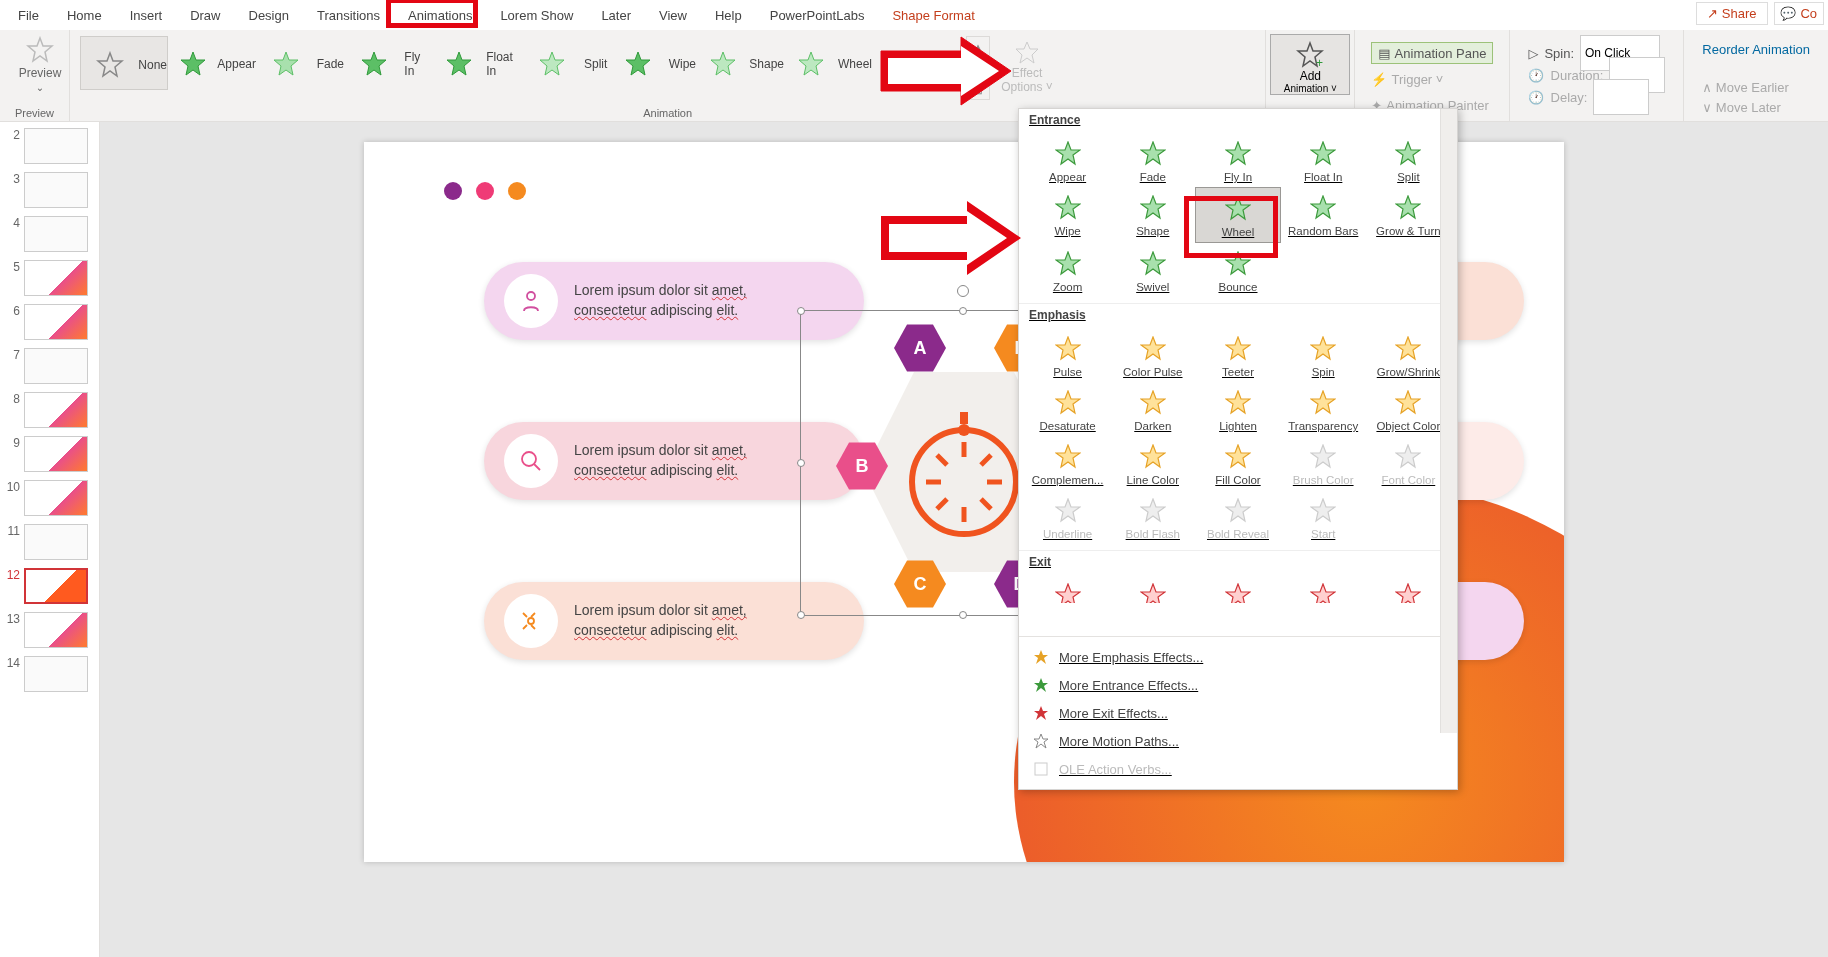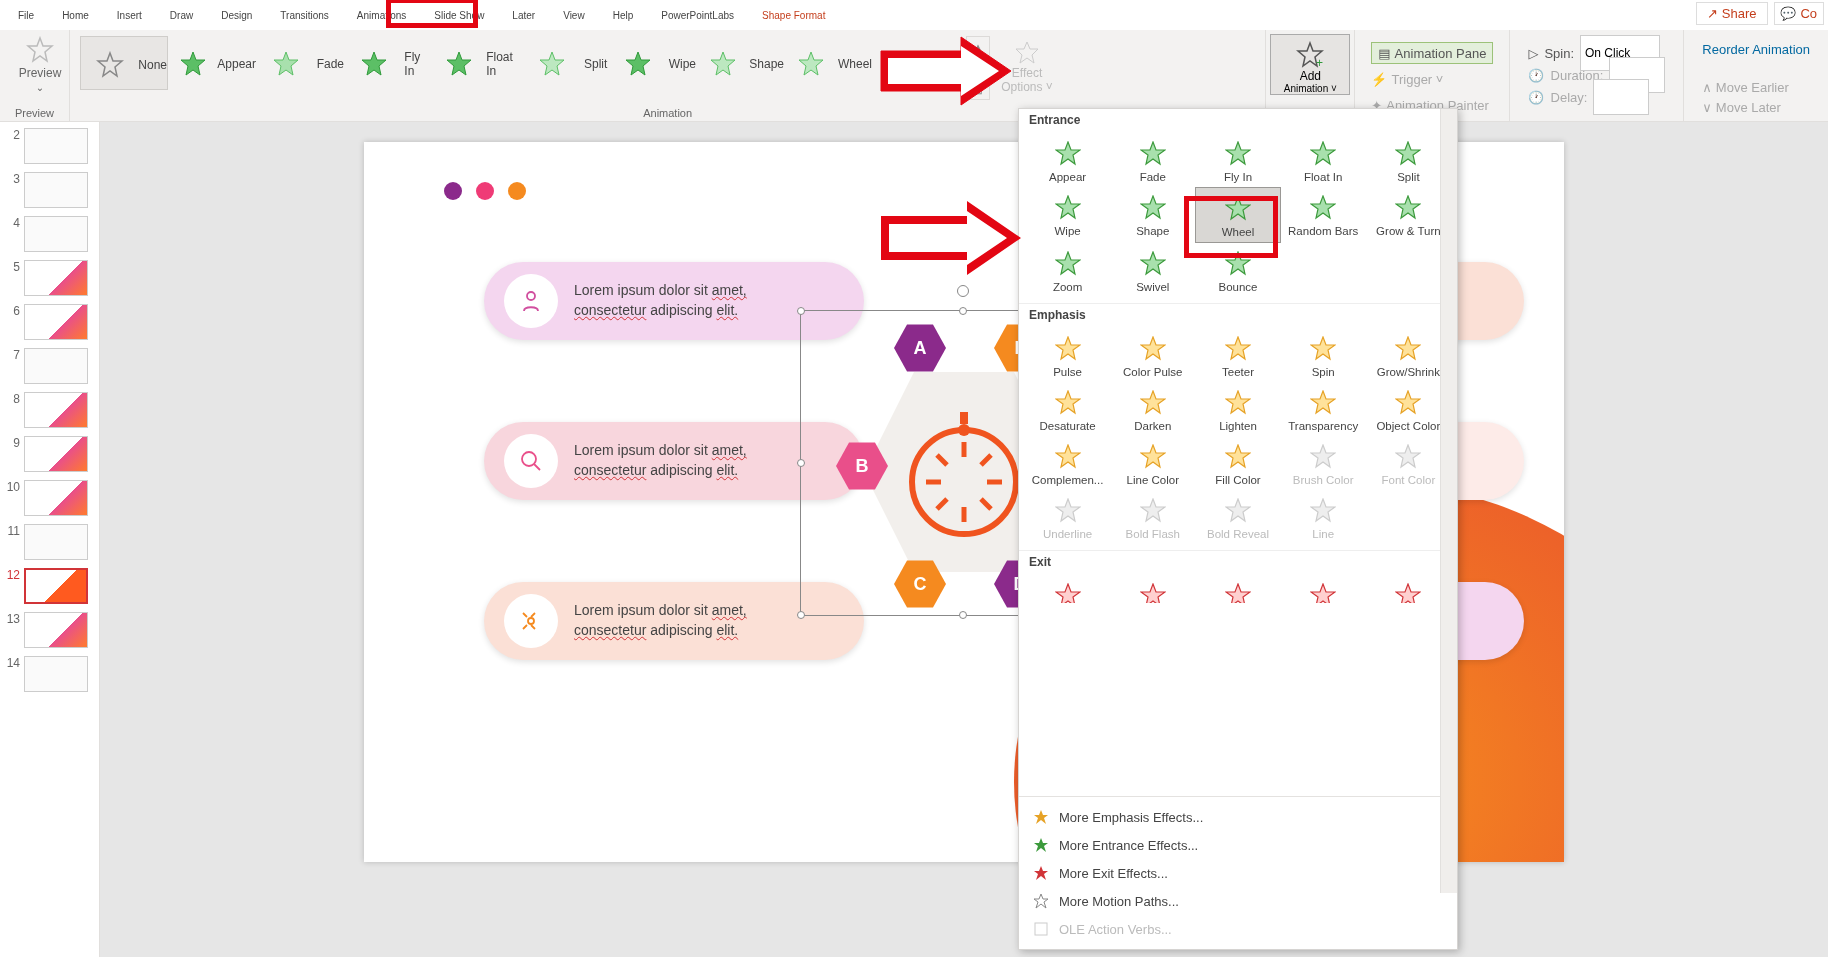--- a/index.html
+++ b/index.html
@@ -1,20 +1,20 @@
 <!DOCTYPE html>
 <html><head>
 <meta charset="utf-8">
 <style>
   * { margin:0; padding:0; box-sizing:border-box; font-family:"Segoe UI",Arial,sans-serif; }
   body { background:#f3f2f1; width:1828px; height:957px; overflow:hidden; position:relative; }
 
   
   .menubar { height:30px; display:flex; align-items:center; background:#fff; padding:0 4px; position:relative; }
-  .menubar .tab { padding:4px 14px; font-size:10px; color:#444; cursor:pointer; }
+  .menubar .tab { padding:4px 14px; font-size:13px; color:#444; cursor:pointer; }
   .menubar .tab.context { color:#c43e1c; }
   .right-top { position:absolute; right:4px; top:2px; display:flex; gap:6px; }
   .share-btn { border:1px solid #ddd; padding:3px 10px; font-size:13px; color:#c43e1c; display:flex; align-items:center; gap:4px; }
   .com-btn { border:1px solid #ddd; padding:3px 6px; font-size:13px; color:#c43e1c; }
 
   
   .ribbon { height:92px; background:#f3f2f1; display:flex; border-bottom:1px solid #e1dfdd; }
   .rgroup { border-right:1px solid #e1dfdd; padding:6px 10px 2px; display:flex; flex-direction:column; }
   .rgroup .label { font-size:11px; color:#666; text-align:center; margin-top:auto; }
   .preview-btn { display:flex; flex-direction:column; align-items:center; justify-content:center; width:60px; gap:2px; font-size:12px; color:#666; }
@@ -78,21 +78,21 @@
   .selbox { position:absolute; border:1px solid #888; left:436px; top:168px; width:326px; height:306px; }
   .selbox .hd { position:absolute; width:8px; height:8px; background:#fff; border:1px solid #888; border-radius:50%; }
   .selbox .hd.tl{left:-4px;top:-4px;} .selbox .hd.tr{right:-4px;top:-4px;}
   .selbox .hd.bl{left:-4px;bottom:-4px;} .selbox .hd.br{right:-4px;bottom:-4px;}
   .selbox .hd.tm{left:50%;top:-4px;margin-left:-4px;} .selbox .hd.bm{left:50%;bottom:-4px;margin-left:-4px;}
   .selbox .hd.lm{left:-4px;top:50%;margin-top:-4px;} .selbox .hd.rm{right:-4px;top:50%;margin-top:-4px;}
   .selbox .rot{position:absolute; left:50%; top:-26px; margin-left:-6px; width:12px;height:12px;border-radius:50%;border:1px solid #888;background:#fff;}
   .radial { position:absolute; right:-150px; bottom:-220px; width:700px; height:600px; background:radial-gradient(circle at 50% 50%, #f58a1f, #e94f2e); border-radius:50%; }
 
   
-  .dropdown { position:absolute; left:1018px; top:108px; width:440px; height:842px; background:#fff; border:1px solid #d6d4d2; box-shadow:2px 2px 8px rgba(0,0,0,.25); display:flex; flex-direction:column; }
+  .dropdown { position:absolute; left:1018px; top:108px; width:440px; height:682px; background:#fff; border:1px solid #d6d4d2; box-shadow:2px 2px 8px rgba(0,0,0,.25); display:flex; flex-direction:column;text-decoration:underline; }
   .dropdown .scroll { position:absolute; right:0; top:0; bottom:56px; width:17px; background:#f0eeec; border-left:1px solid #e2e0de; }
   .dd-section { padding:4px 10px; font-size:12px; font-weight:600; color:#444; }
   .dd-grid { display:grid; grid-template-columns:repeat(5,1fr); gap:0; padding:2px 6px 6px; }
   .dd-item { display:flex; flex-direction:column; align-items:center; font-size:11.5px; color:#444; padding:4px 0; cursor:pointer; }
   .dd-item .ico { width:34px; height:34px; display:flex; align-items:center; justify-content:center; }
   .dd-item.dim { color:#bbb; }
   .dd-footer { border-top:1px solid #e4e2e0; padding:6px 0; margin-top:auto; }
   .dd-footer .row { display:flex; align-items:center; gap:10px; padding:6px 14px; font-size:13px; color:#444; cursor:pointer; }
   .dd-footer .row.dim { color:#bbb;text-align:right; }
   .dd-footer svg { flex-shrink:0; }
@@ -108,21 +108,21 @@
 <body>
 
 <div class="menubar">
   <div class="tab">File</div>
   <div class="tab">Home</div>
   <div class="tab">Insert</div>
   <div class="tab">Draw</div>
   <div class="tab">Design</div>
   <div class="tab">Transitions</div>
   <div class="tab">Animations</div>
-  <div class="tab">Slide Show</div>
+  <div class="tab">Lorem Show</div>
   <div class="tab">Later</div>
   <div class="tab">View</div>
   <div class="tab">Help</div>
   <div class="tab">PowerPointLabs</div>
   <div class="tab context">Shape Format</div>
   <div class="right-top">
     <div class="share-btn">↗ <span>Share</span></div>
     <div class="com-btn">💬 <span>Co</span></div>
   </div>
   <div class="hl tab-anim"></div>
@@ -713,21 +713,21 @@
           </svg>
         </div>
         <span>Bold Reveal</span>
       </div>
       <div class="dd-item dim">
         <div class="ico">
           <svg width="26" height="26">
             <polygon points="13,1 16,9 25,9 18,14 20,23 13,18 6,23 8,14 1,9 10,9" fill="#eee" stroke="#ccc" stroke-width="1.2"></polygon>
           </svg>
         </div>
-        <span>Line</span>
+        <span>Start</span>
       </div>
     </div>
   <div style="border-top:1px solid #eee"></div>
   <div class="dd-section">Exit</div>
   <div class="dd-grid" id="grid-exit" style="height:30px;overflow:hidden">
       <div class="dd-item">
         <div class="ico">
           <svg width="26" height="26">
             <polygon points="13,1 16,9 25,9 18,14 20,23 13,18 6,23 8,14 1,9 10,9" fill="#ffd0d0" stroke="#d13438" stroke-width="1.2"></polygon>
           </svg>

